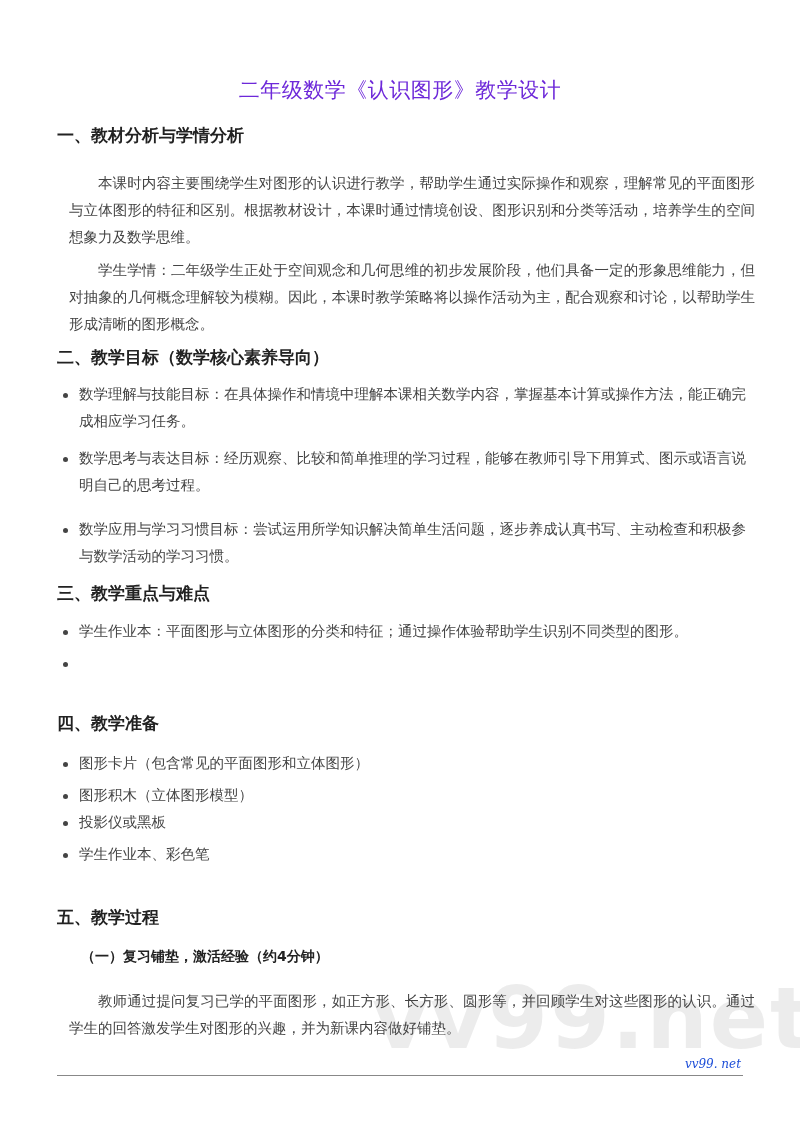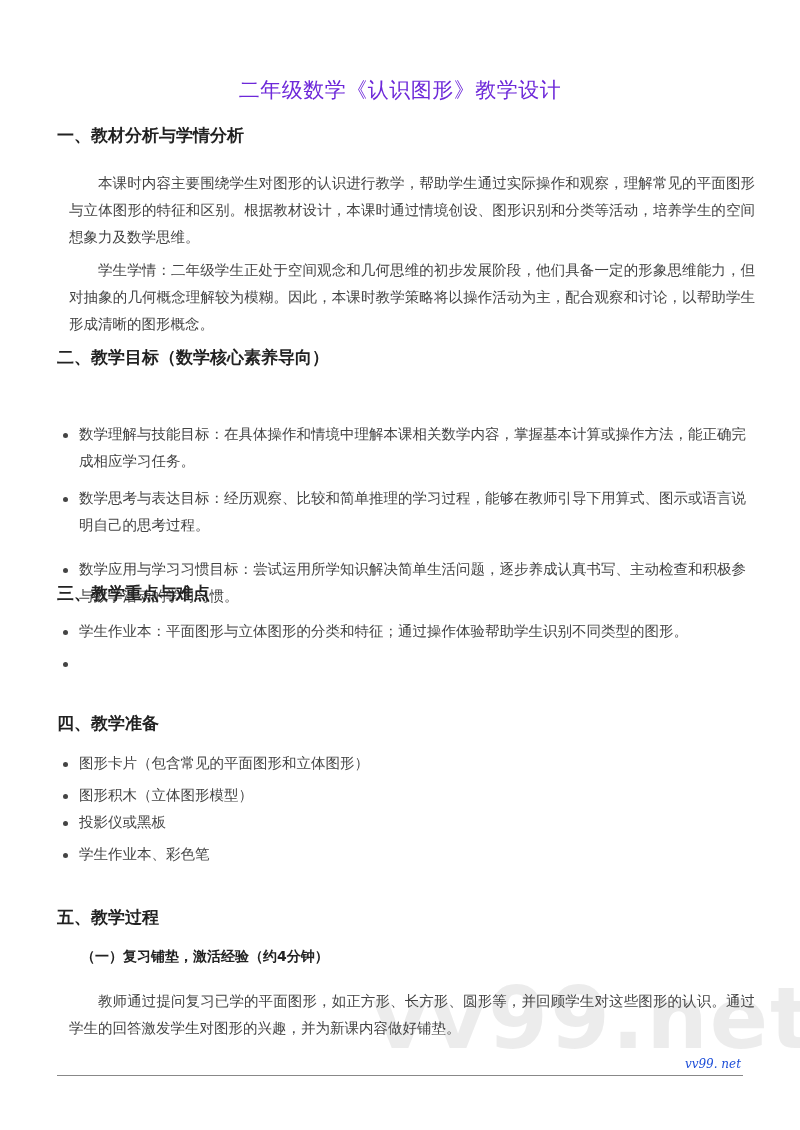--- a/index.html
+++ b/index.html
@@ -47,21 +47,21 @@
 <div class="page">
 
   <div class="title">二年级数学《认识图形》教学设计</div>
 
   <div class="h1" style="top:124px;">一、教材分析与学情分析</div>
   <p class="para" style="top:158px;">本课时内容主要围绕学生对图形的认识进行教学，帮助学生通过实际操作和观察，理解常见的平面图形与立体图形的特征和区别。根据教材设计，本课时通过情境创设、图形识别和分类等活动，培养学生的空间想象力及数学思维。</p>
   <p class="para" style="top:245px;">学生学情：二年级学生正处于空间观念和几何思维的初步发展阶段，他们具备一定的形象思维能力，但对抽象的几何概念理解较为模糊。因此，本课时教学策略将以操作活动为主，配合观察和讨论，以帮助学生形成清晰的图形概念。</p>
 
   <div class="h1" style="top:346px;">二、教学目标（数学核心素养导向）</div>
   <ul class="bullets" style="top:381px;">
-    <li style="margin-bottom:10px;margin-top:40px;"><span class="dot"></span><span>数学理解与技能目标：在具体操作和情境中理解本课相关数学内容，掌握基本计算或操作方法，能正确完成相应学习任务。</span></li>
+    <li style="margin-bottom:10px;"><span class="dot"></span><span>数学理解与技能目标：在具体操作和情境中理解本课相关数学内容，掌握基本计算或操作方法，能正确完成相应学习任务。</span></li>
     <li style="margin-bottom:17px;"><span class="dot"></span><span>数学思考与表达目标：经历观察、比较和简单推理的学习过程，能够在教师引导下用算式、图示或语言说明自己的思考过程。</span></li>
     <li><span class="dot"></span><span>数学应用与学习习惯目标：尝试运用所学知识解决简单生活问题，逐步养成认真书写、主动检查和积极参与数学活动的学习习惯。</span></li>
   </ul>
 
   <div class="h1" style="top:582px;">三、教学重点与难点</div>
   <ul class="bullets" style="top:618px;">
     <li style="margin-bottom:5px;"><span class="dot"></span><span>学生作业本：平面图形与立体图形的分类和特征；通过操作体验帮助学生识别不同类型的图形。</span></li>
     <li><span class="dot"></span></li>
   </ul>
 

